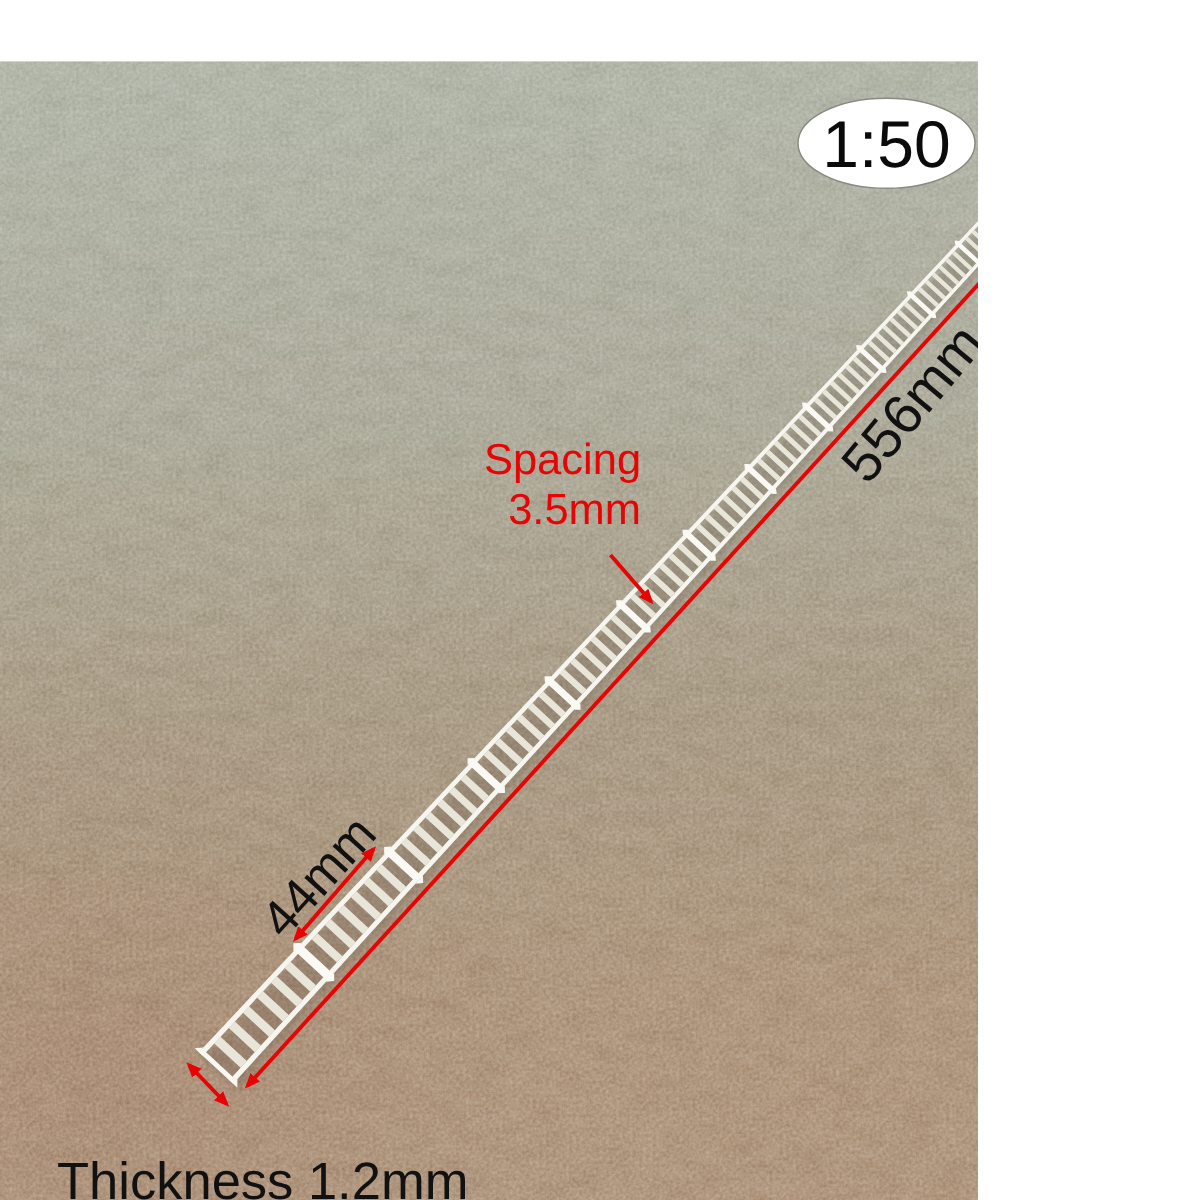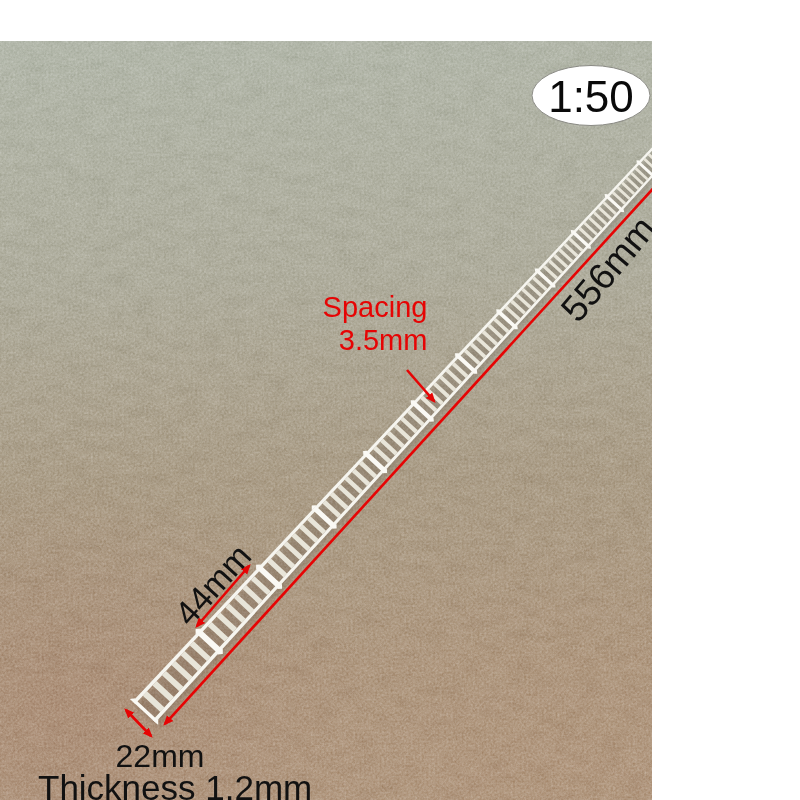--- a/index.html
+++ b/index.html
@@ -95,16 +95,15 @@
   <ellipse cx="591" cy="54.5" rx="59" ry="30" fill="#ffffff" stroke="#8a8a84" stroke-width="1"></ellipse>
   <text x="591" y="70.5" font-family="Liberation Sans, sans-serif" font-size="44" text-anchor="middle" fill="#0a0a0a">1:50</text>
 </svg>
 
 <div class="lbl" style="left:553px;top:262px;font-size:37px;transform:rotate(-50deg);transform-origin:left top;white-space:nowrap;">556mm</div>
 
 <div class="lbl" style="left:375px;top:250px;font-size:29px;color:#e60404;text-align:right;transform:translateX(-50%);line-height:1.15;">Spacing<br>3.5mm</div>
 
 <div class="lbl" style="left:167px;top:566px;font-size:34px;transform:rotate(-48deg);transform-origin:left top;white-space:nowrap;">44mm</div>
 
-<div class="lbl" style="left:160px;top:697px;font-size:32px;transform:translateX(-50%);">22mm</div>
 
 <div class="lbl" style="left:38px;top:727px;font-size:35px;white-space:nowrap;">Thickness 1.2mm</div>
 </div>
 
 </body></html>

